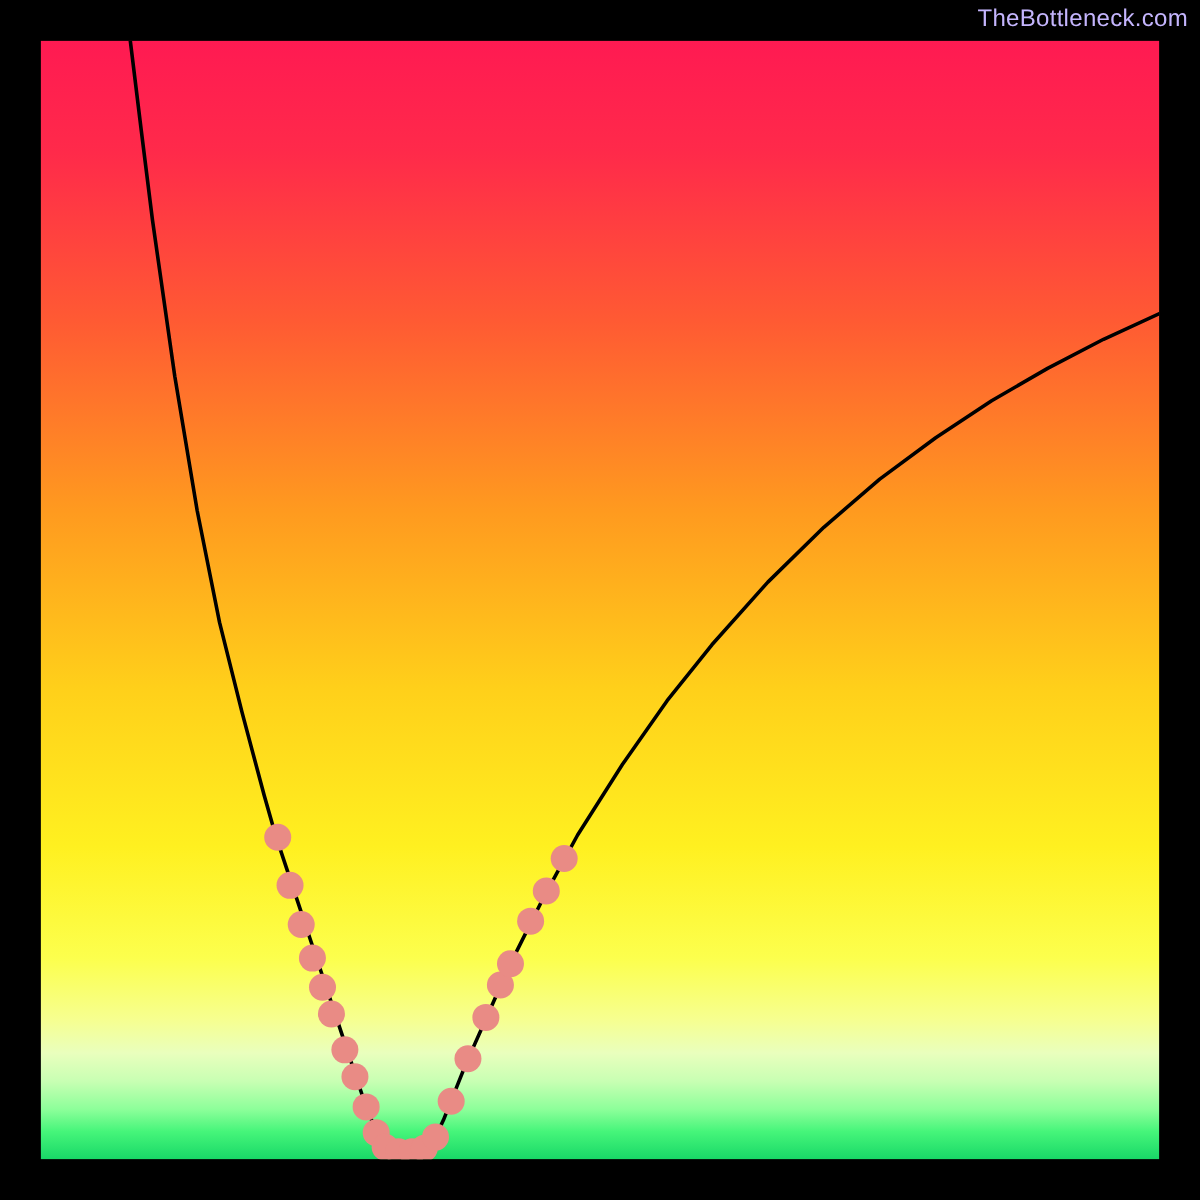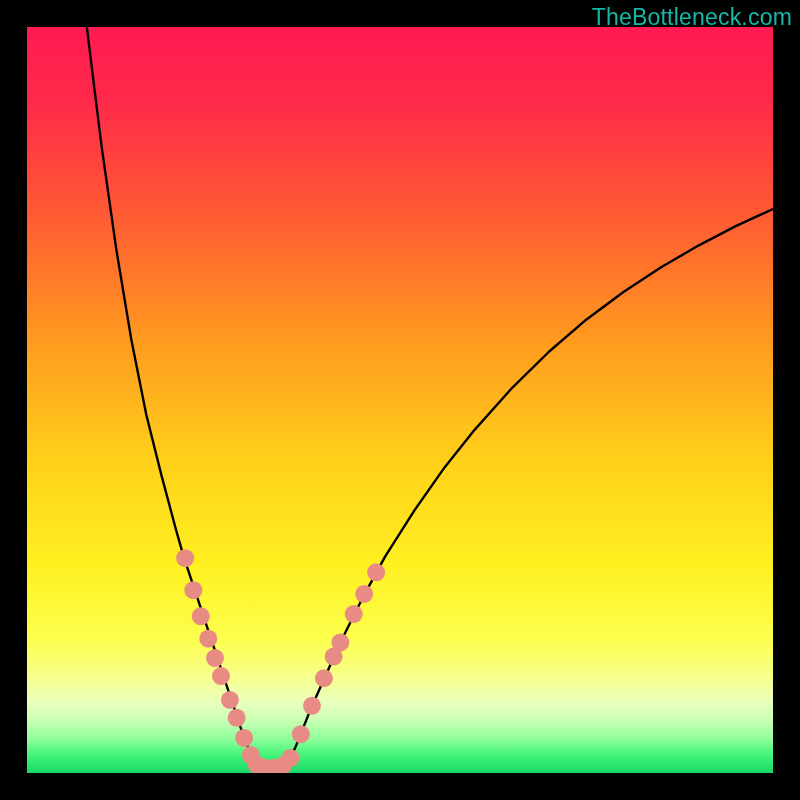--- a/index.html
+++ b/index.html
@@ -25,22 +25,22 @@
     overflow: hidden;
   }
   .gradient-bg {
     position: absolute;
     inset: 0;
   }
   .watermark {
     position: absolute;
     top: 4px;
     right: 8px;
-    color: #14b8a6;
-    font-size: 23px;
+    color: #c4b5fd;
+    font-size: 16px;
     font-weight: 500;
     letter-spacing: 0.2px;
   }
   svg.curves {
     position: absolute;
     inset: 0;
   }
 </style>
 </head>
 <body>

